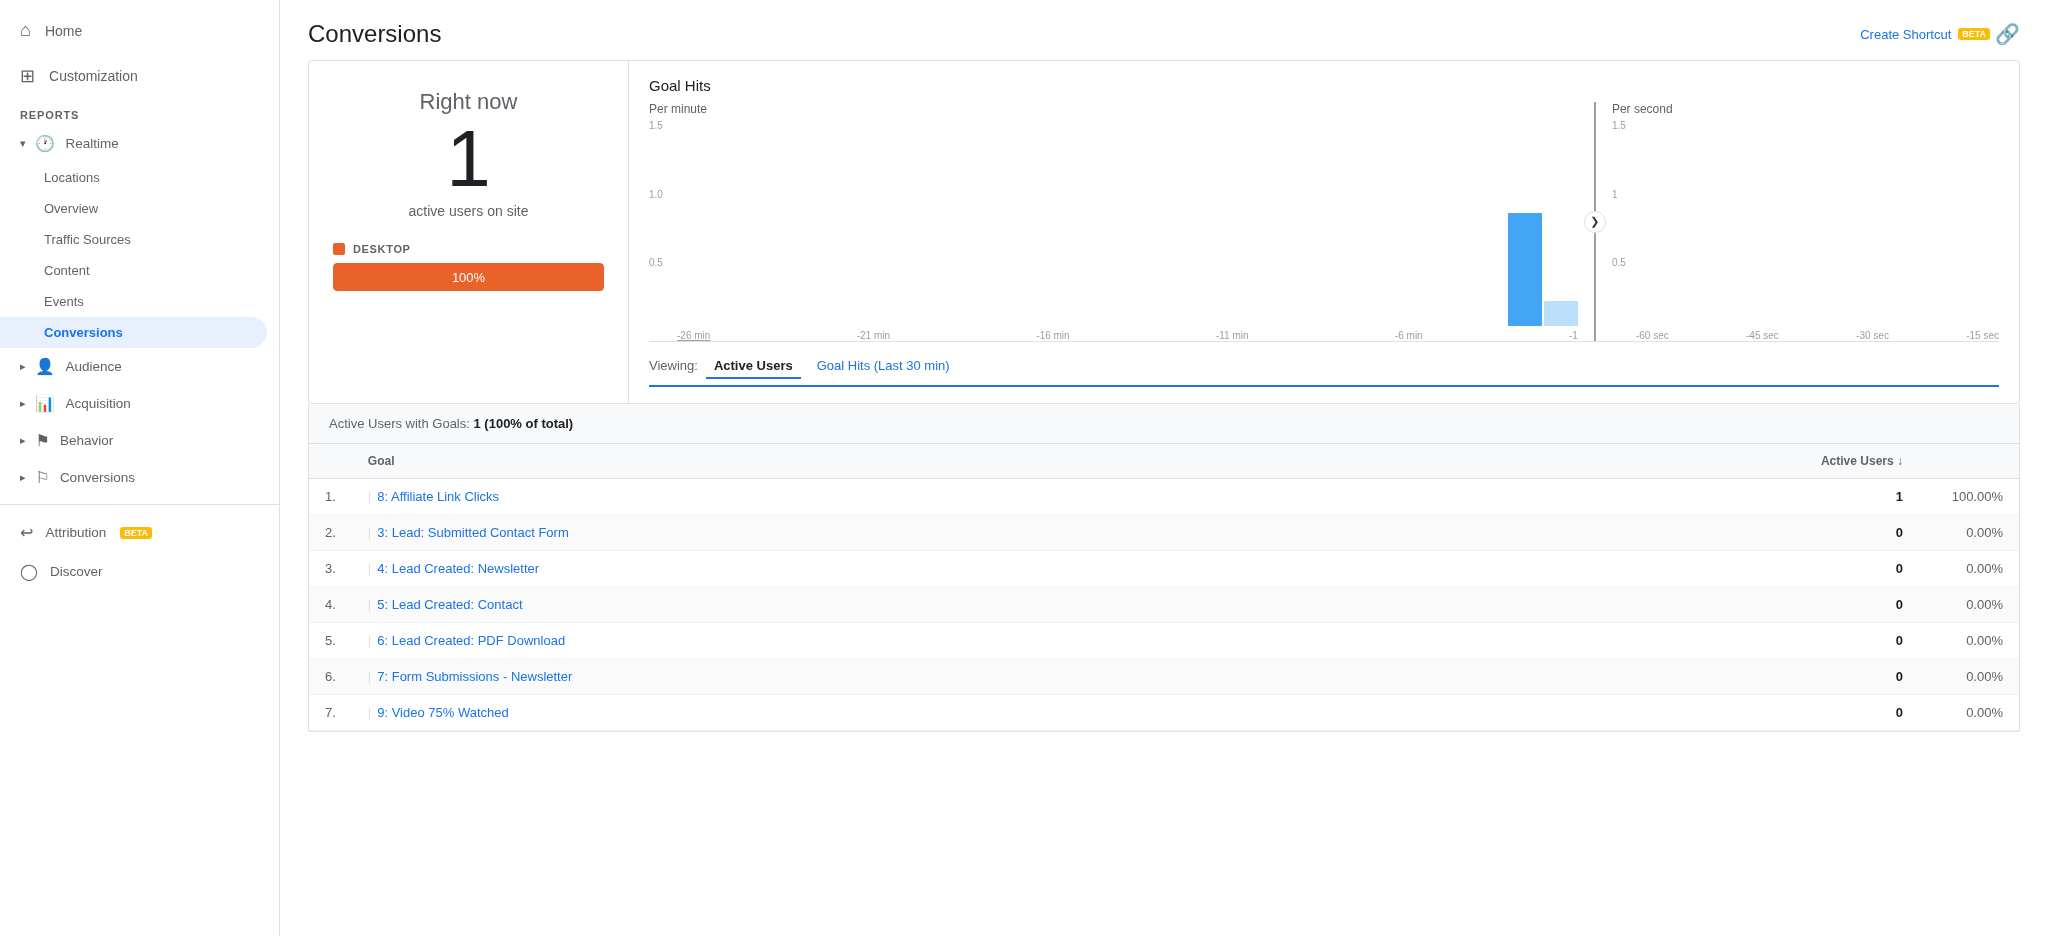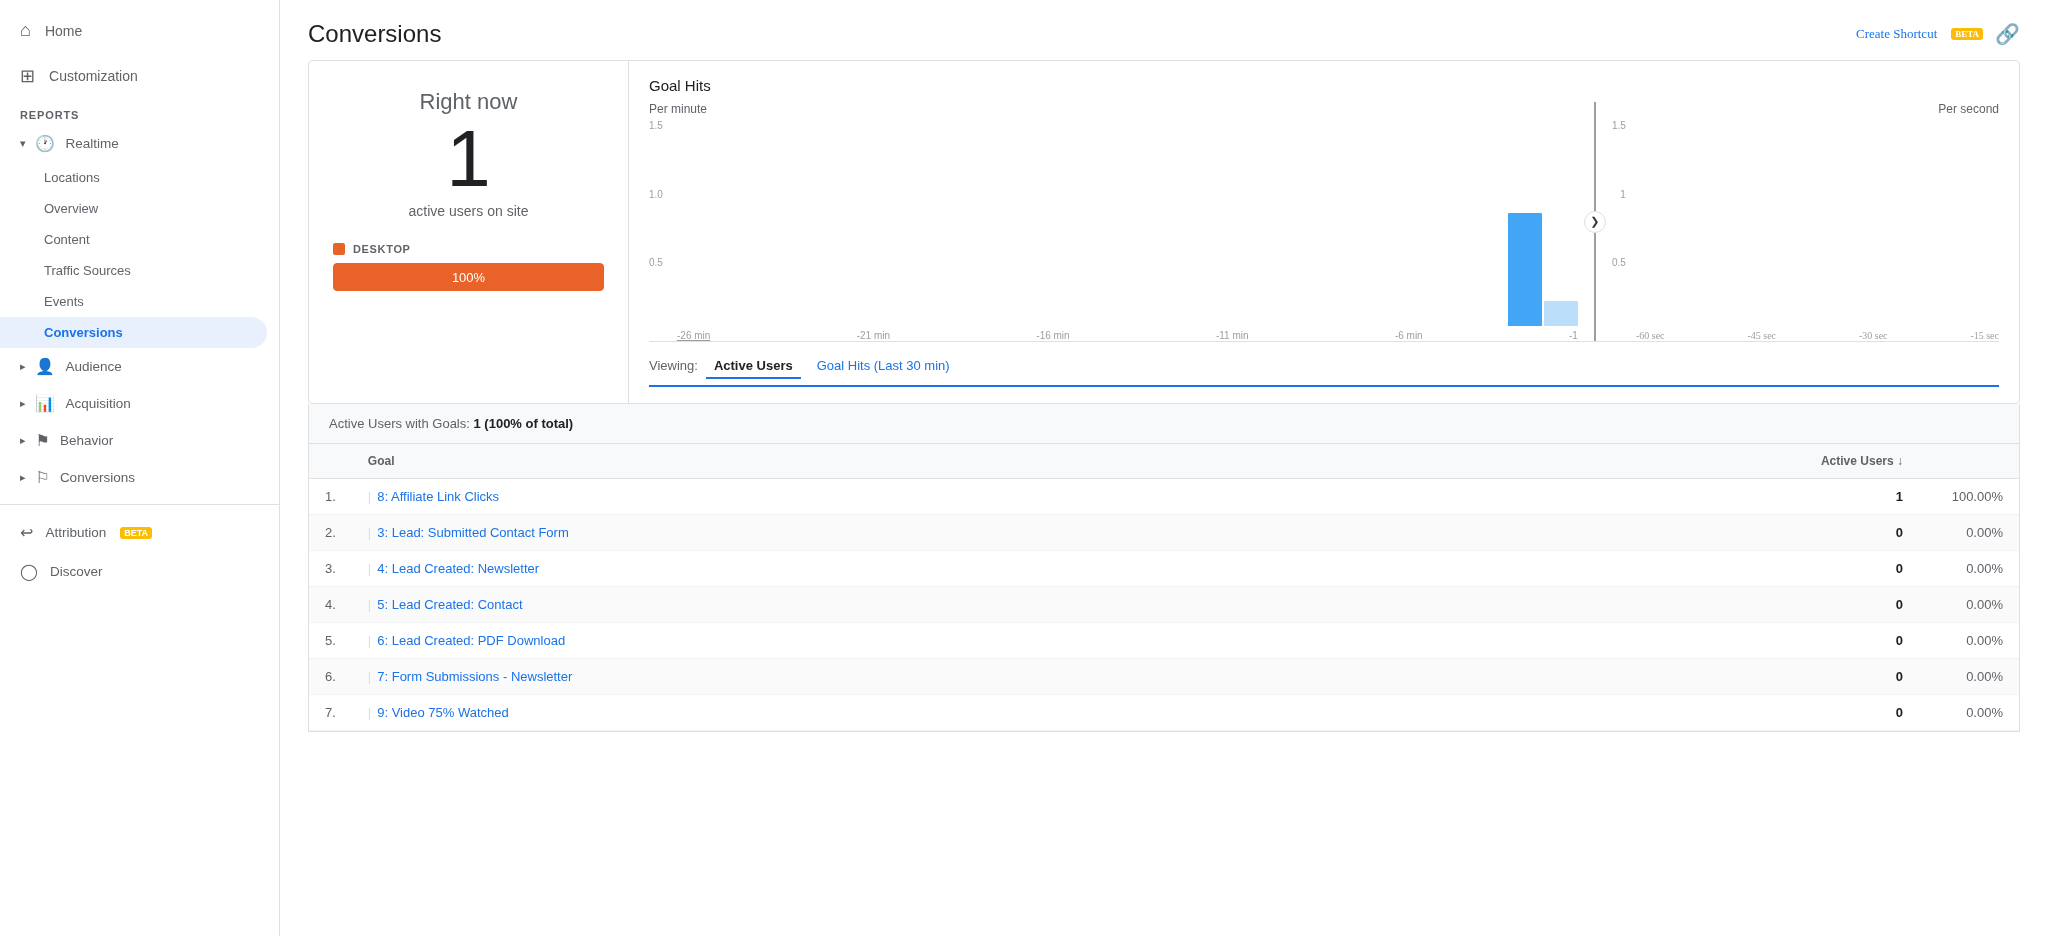--- a/index.html
+++ b/index.html
@@ -83,26 +83,25 @@
       background: #fff;
     }
     .main-header h1 {
       font-size: 24px;
       font-weight: 400;
       color: #202124;
     }
     .create-shortcut {
       display: flex;
       align-items: center;
-      gap: 12px;
+      gap: 5px;
       font-size: 13px;
       color: #1a73e8;
       cursor: pointer;
       font-weight: 500;
-      font-family: Liberation Serif, serif;
     }
     .beta-badge {
       background: #fbbc04;
       color: #fff;
       font-size: 9px;
       font-weight: 700;
       padding: 1px 4px;
       border-radius: 3px;
       vertical-align: super;
       margin-left: 2px;
@@ -209,21 +208,20 @@
       display: flex;
       flex-direction: column;
     }
     .chart-section-per-minute {
       flex: 2.4;
       border-right: 2px solid #9e9e9e;
     }
     .chart-section-per-second {
       flex: 1;
       padding-left: 12px;
-      text-align: right;
     }
     .chart-section-label {
       font-size: 12px;
       color: #5f6368;
       margin-bottom: 4px;
     }
     .chevron-right-btn {
       position: absolute;
       right: -16px;
       top: 50%;
@@ -336,24 +334,24 @@
     <span>Realtime</span>
   </div>
 
   <div class="sidebar-sub-item">
     <span>Locations</span>
   </div>
   <div class="sidebar-sub-item">
     <span>Overview</span>
   </div>
   <div class="sidebar-sub-item">
+    <span>Traffic Sources</span>
+  </div>
+  <div class="sidebar-sub-item">
     <span>Content</span>
-  </div>
-  <div class="sidebar-sub-item">
-    <span>Traffic Sources</span>
   </div>
   <div class="sidebar-sub-item">
     <span>Events</span>
   </div>
   <div class="sidebar-sub-item active">
     <span>Conversions</span>
   </div>
 
   <div class="sidebar-collapse-item">
     <span class="chevron">▸</span>
@@ -503,21 +501,21 @@
                 <div style="flex:1;height:0%;background:#90caf9;"></div>
                 <div style="flex:1;height:0%;background:#90caf9;"></div>
                 <div style="flex:1;height:0%;background:#90caf9;"></div>
                 <div style="flex:1;height:0%;background:#90caf9;"></div>
                 <div style="flex:1;height:0%;background:#90caf9;"></div>
                 <div style="flex:1;height:0%;background:#90caf9;"></div>
                 <div style="flex:1;height:0%;background:#90caf9;"></div>
               </div>
             </div>
 
-            <div style="display:flex; justify-content:space-between; padding-left:24px; margin-top:4px;font-family:Liberation Serif, serif;">
+            <div style="display:flex; justify-content:space-between; padding-left:24px; margin-top:4px;">
               <span style="font-size:10px;color:#9e9e9e;">-60 sec</span>
               <span style="font-size:10px;color:#9e9e9e;">-45 sec</span>
               <span style="font-size:10px;color:#9e9e9e;">-30 sec</span>
               <span style="font-size:10px;color:#9e9e9e;">-15 sec</span>
             </div>
           </div>
 
         </div>
 
         <div class="viewing-row">

